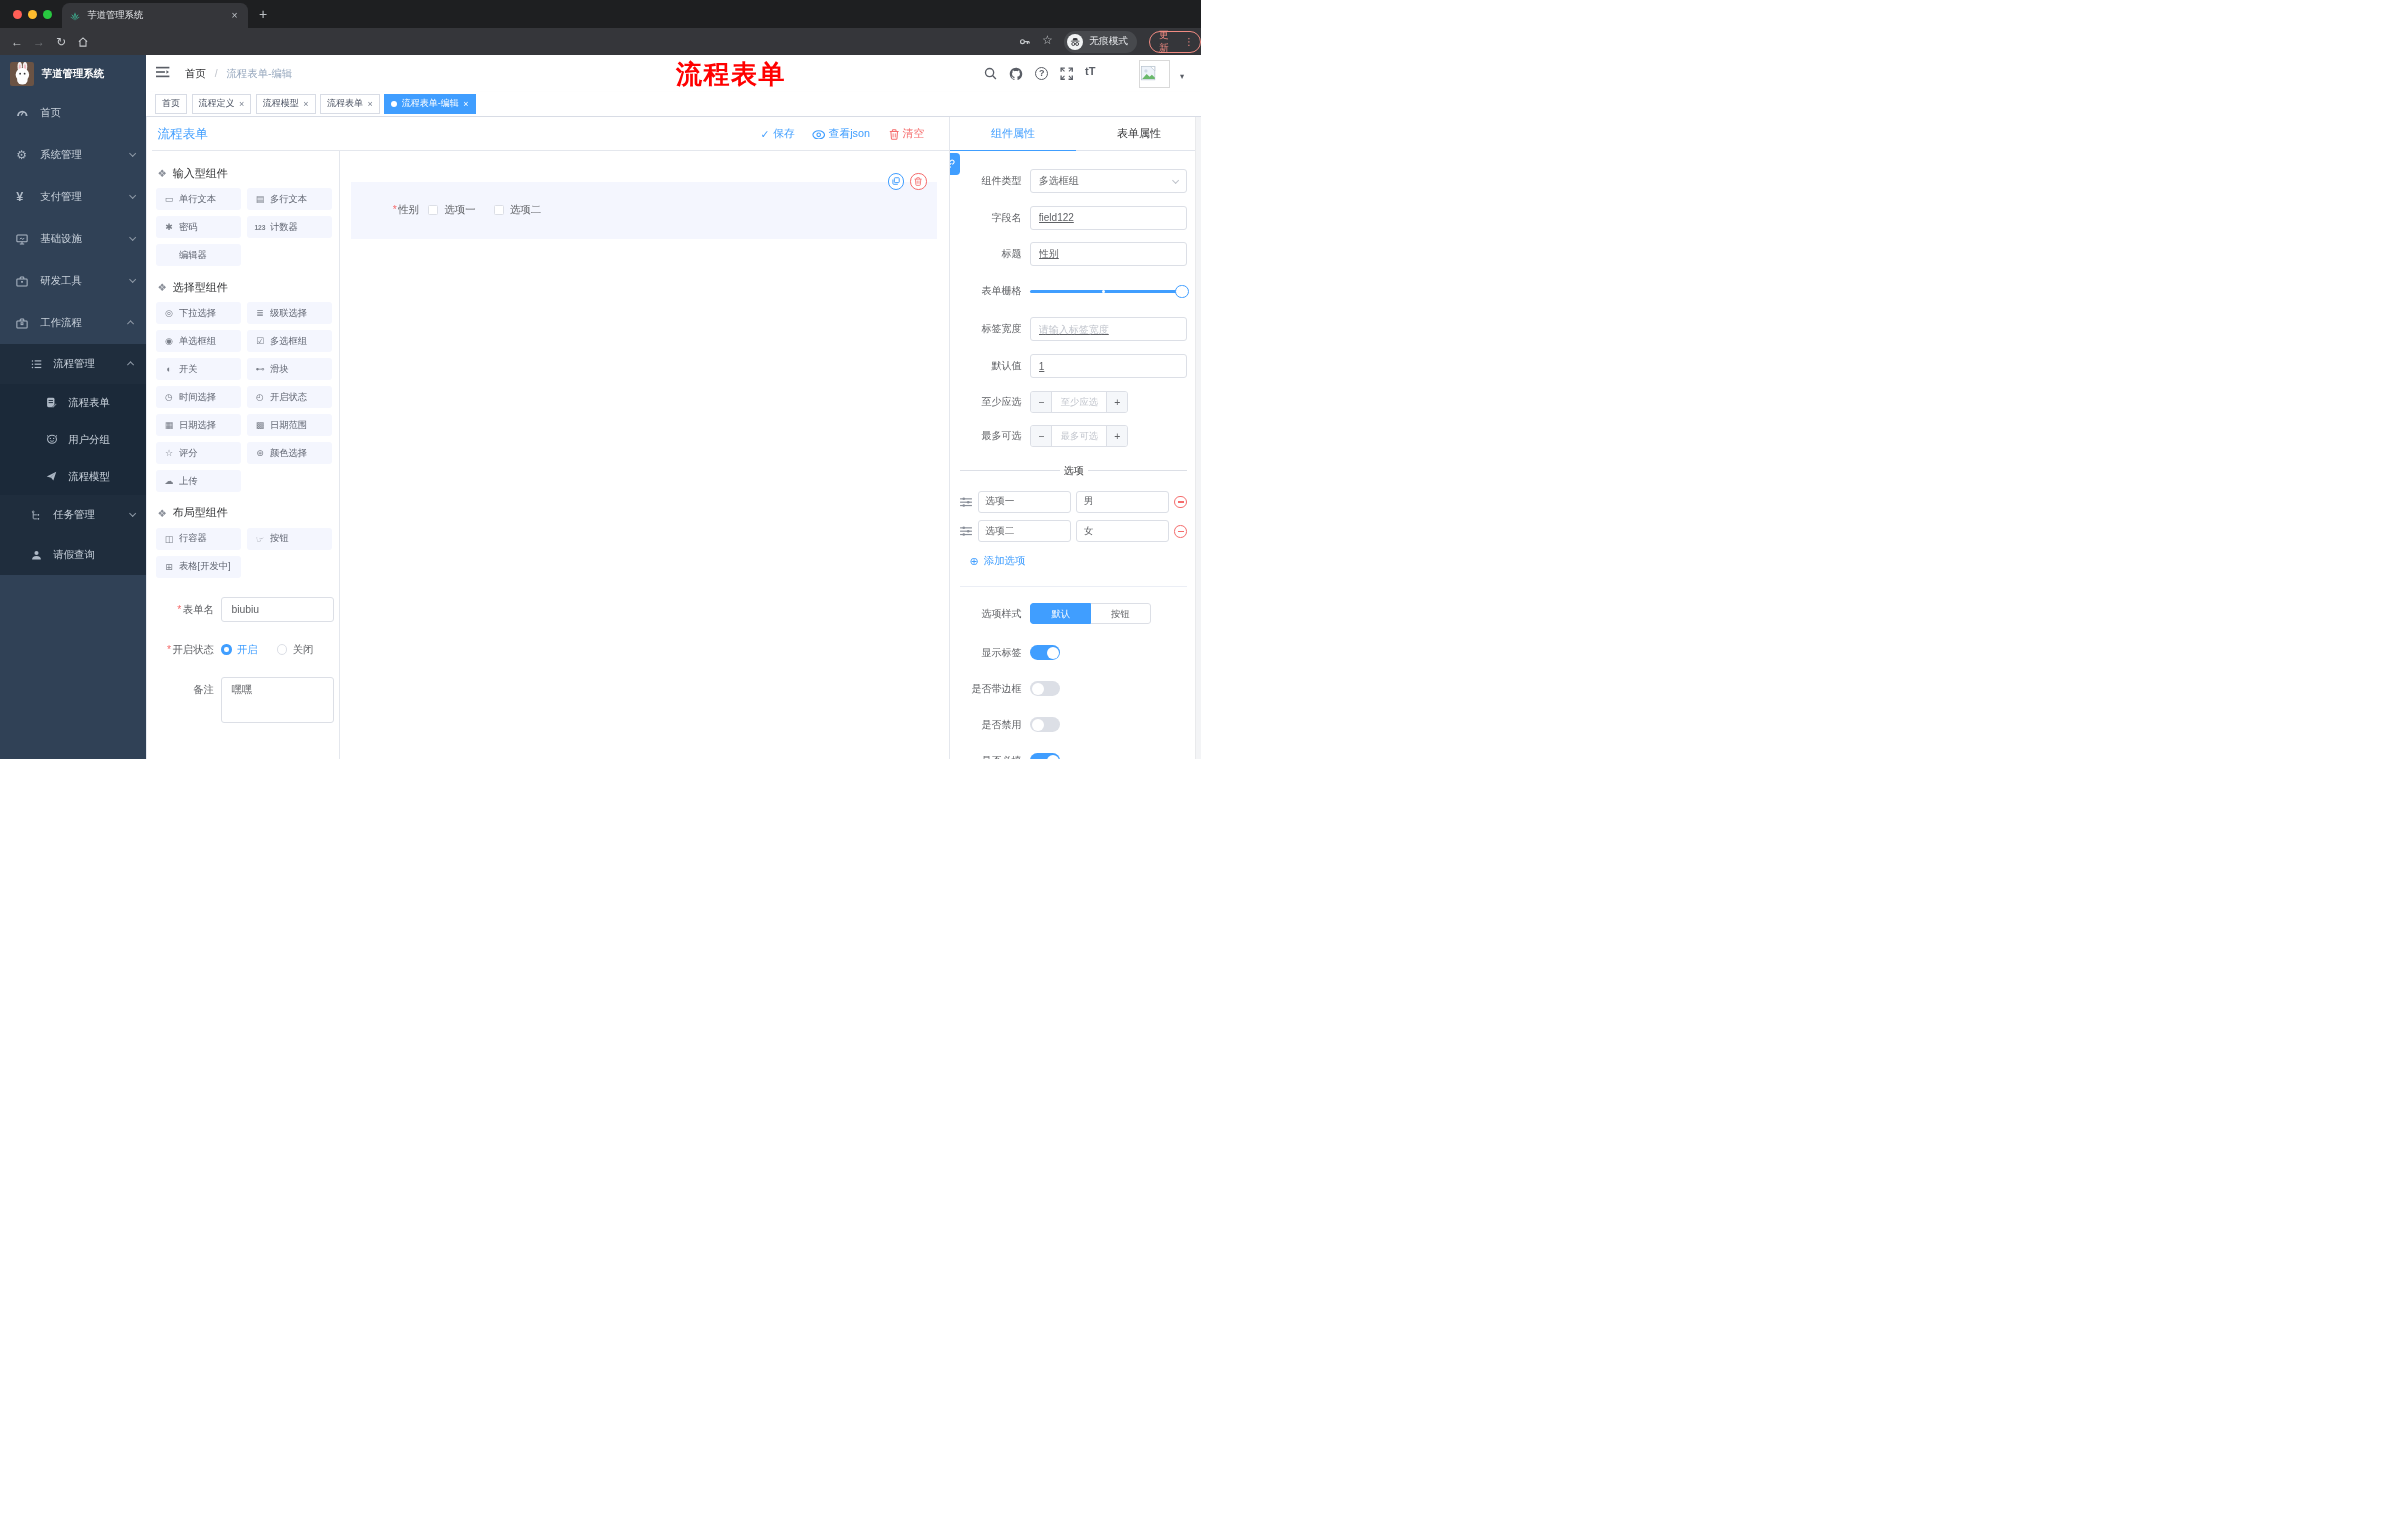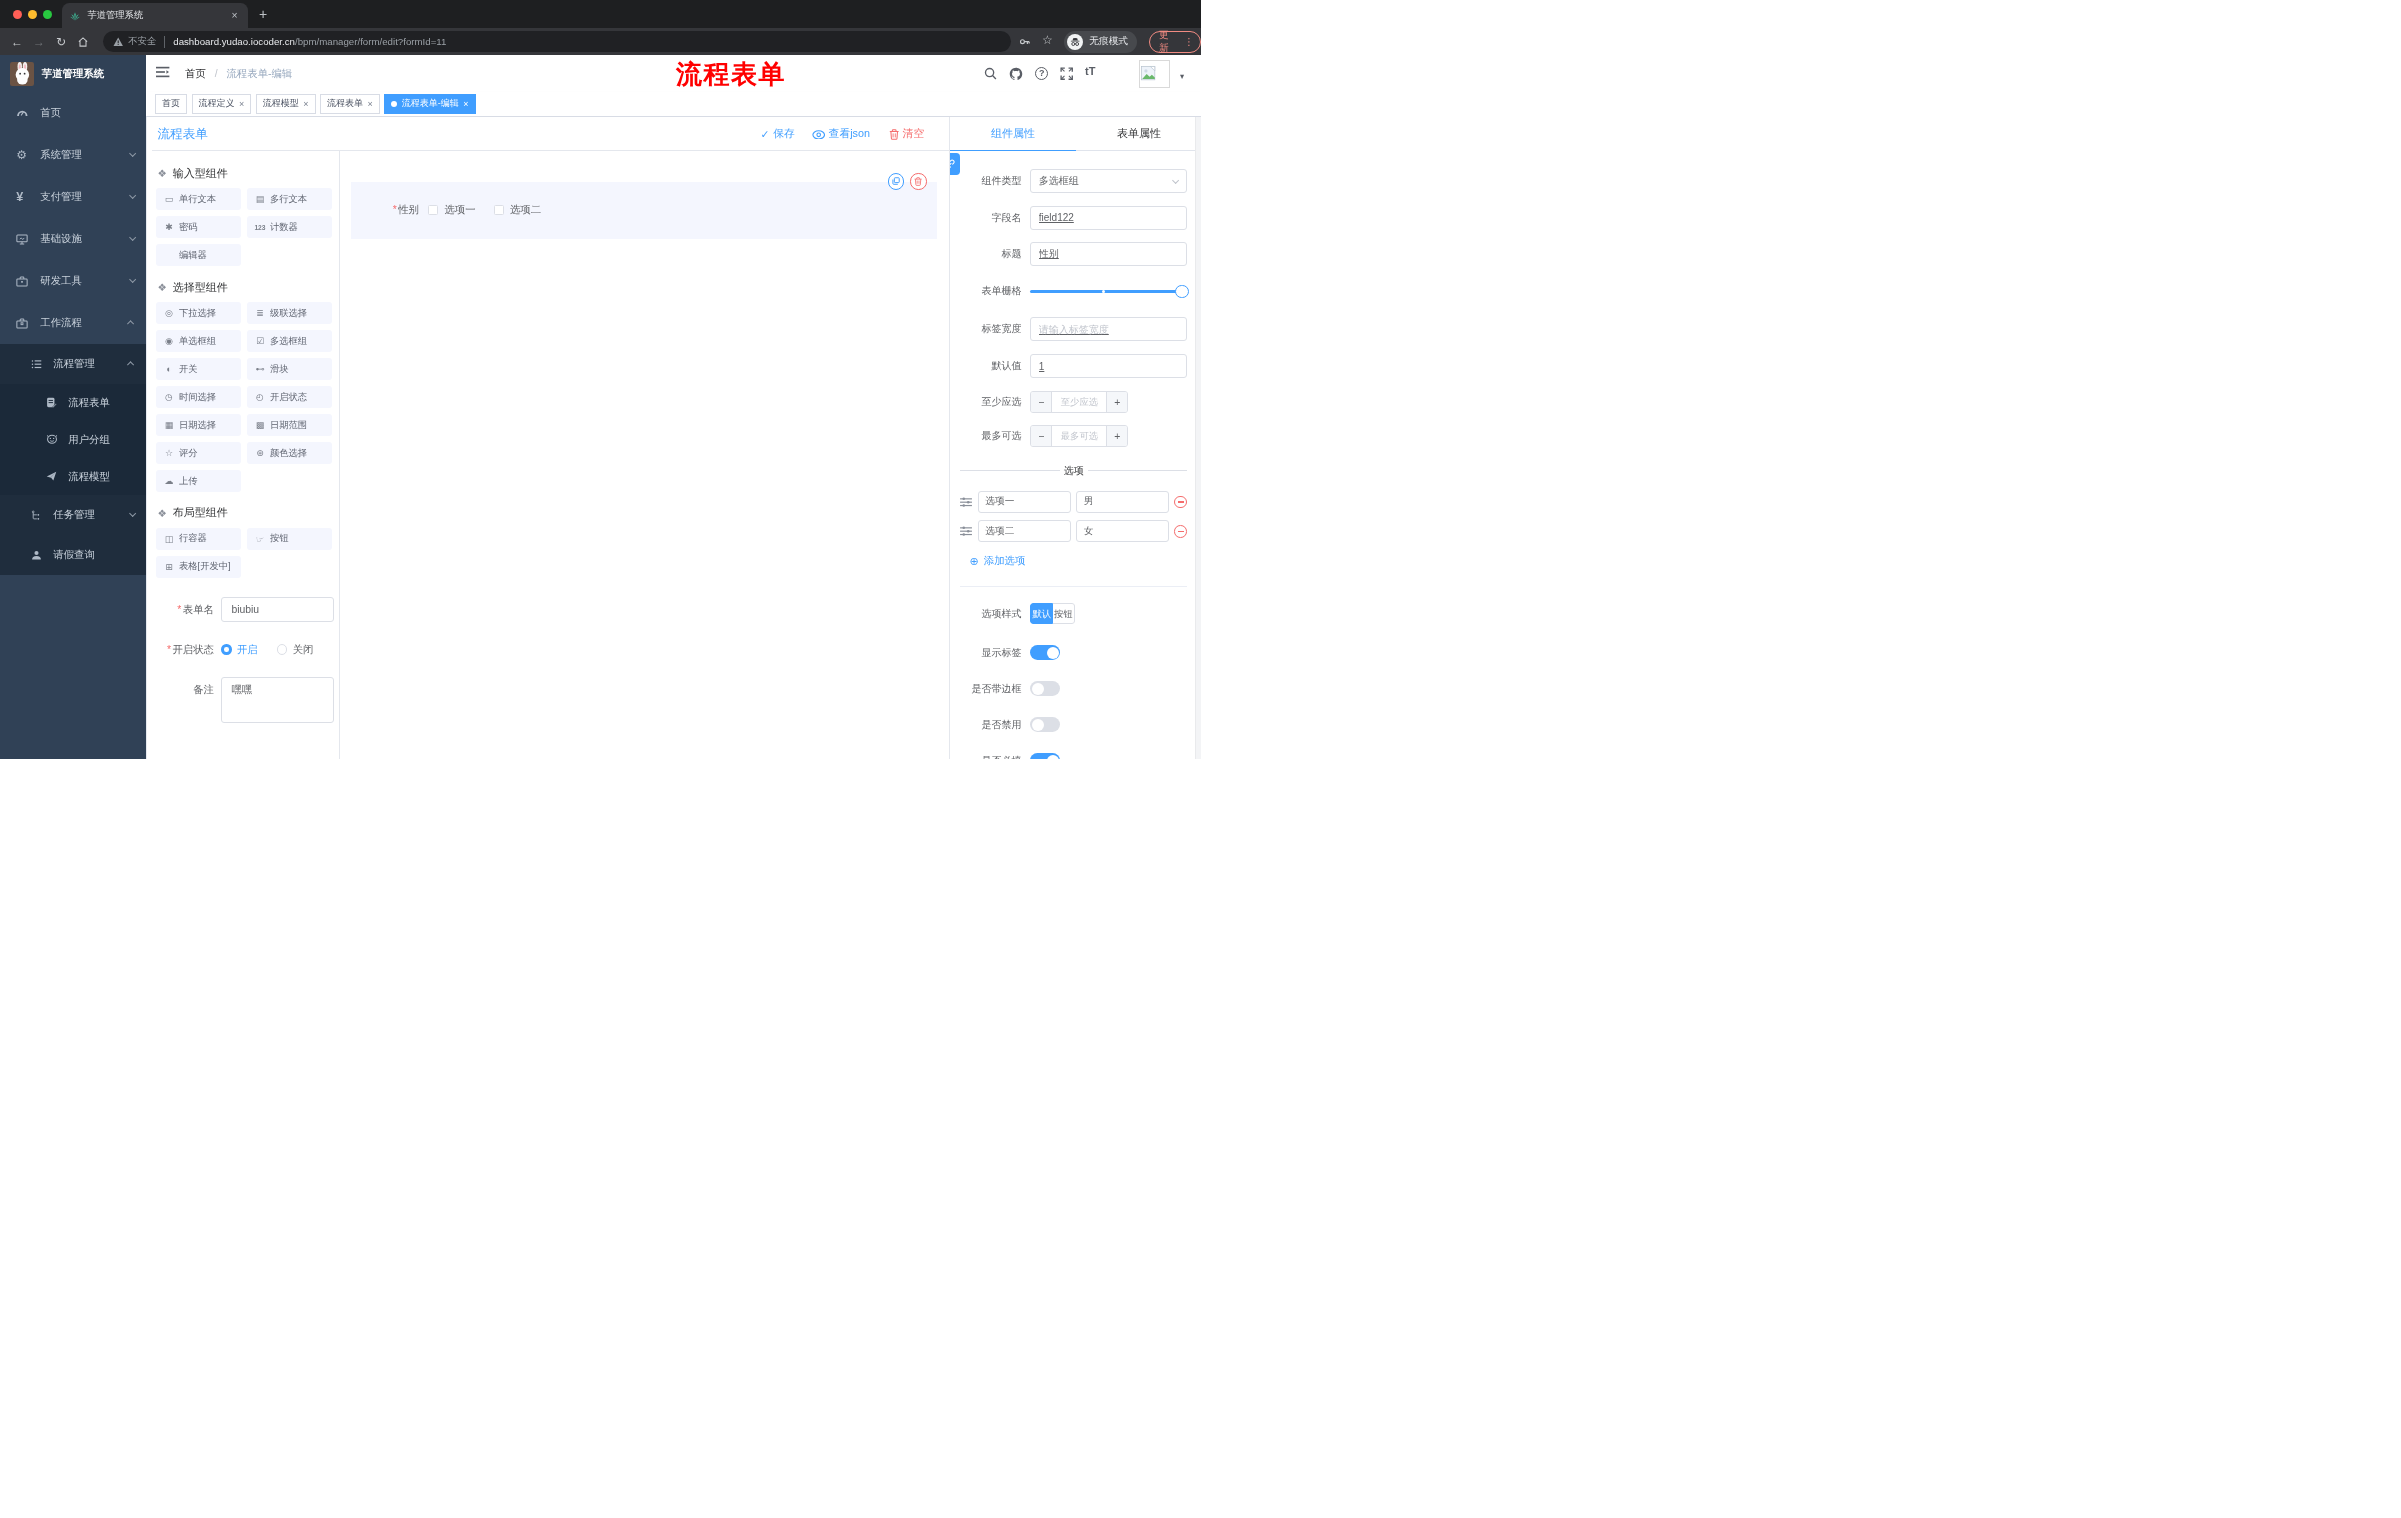--- a/index.html
+++ b/index.html
@@ -143,21 +143,21 @@
   .pdivider .dtext { margin:0 4px; font-size:10px; color:#303133;text-align:center; }
   .optrow { display:flex; align-items:center; margin-bottom:7.4px; gap:5.2px; }
   .optrow .inp { flex:1; height:22px; border:0.7px solid #dcdfe6; border-radius:3px; padding:0 6.7px; font-size:9.7px; color:#606266; outline:none; min-width:0; font-family:inherit; }
   .rm-circle { width:12.6px; height:12.6px; border:1.1px solid #f56c6c; border-radius:50%; position:relative; flex:none; }
   .rm-circle:after { content:""; position:absolute; left:2.2px; right:2.2px; top:4.8px; height:1.1px; background:#f56c6c; }
   #add-option { display:flex; align-items:center; gap:5.2px; color:#409eff; font-size:10.4px; margin:12px 0 0 9px; }
   #add-option .plus { font-size:11px; }
   .hline { height:0.7px; background:#ebeef5; margin:18px 0 16.3px 0; }
   
   .seg { display:flex; height:21px; border-radius:3px; overflow:hidden; }
-  .seg .sopt { padding:0 1px; line-height:20px; font-size:9.3px; border:0.7px solid #dcdfe6; color:#606266; background:#fff; }
+  .seg .sopt { padding:0 20px; line-height:20px; font-size:9.3px; border:0.7px solid #dcdfe6; color:#606266; background:#fff; }
   .seg .sopt.on { background:#409eff; border-color:#409eff; color:#fff; }
   .seg .sopt:first-child { border-radius:3px 0 0 3px; } .seg .sopt:last-child { border-radius:0 3px 3px 0; border-left:none; }
   
   .swrow { margin-bottom:21px; }
   .toggle { width:30px; height:15px; border-radius:7.4px; position:relative; background:#dcdfe6; }
   .toggle .knob { position:absolute; top:1.5px; width:12px; height:12px; border-radius:50%; background:#fff; left:1.5px; }
   .toggle.on { background:#409eff; } .toggle.on .knob { left:16.3px; }
 
   #scrollstrip { position:absolute; right:0; top:117px; width:6px; height:642px; background:#f3f4f6; border-left:0.7px solid #e9eaec; }
   svg { display:block; }
@@ -189,33 +189,20 @@
 
 <div id="toolbar">
   <span class="navico" style="margin-left:6px">←</span>
   <span class="navico dim">→</span>
   <span class="navico">↻</span>
   <span class="navico">
     <svg width="12" height="12" viewBox="0 0 16 16" style="display:inline-block;vertical-align:-2.2px">
         <path d="M2.5 7.5 L8 2.5 L13.5 7.5 M4 6.8 V13.5 H12 V6.8" fill="none" stroke="#c6c9cc" stroke-width="1.4"></path>
       </svg>
   </span>
-  <div id="urlbar">
-    <span>
-      <svg width="10.4" height="9.7" viewBox="0 0 14 13">
-          <path d="M7 0.8 L13.4 12.2 H0.6 Z" fill="#9aa0a6"></path>
-          <rect x="6.3" y="4.6" width="1.4" height="3.6" fill="#202124"></rect>
-          <rect x="6.3" y="9.2" width="1.4" height="1.4" fill="#202124"></rect>
-        </svg>
-    </span>
-    <span class="warn-label">不安全</span>
-    <span class="sep"></span>
-    <span class="host">dashboard.yudao.iocoder.cn</span>
-      <span class="path">/bpm/manager/form/edit?formId=11</span>
-  </div>
   <span id="key-icon">
     <svg width="13.4" height="13.4" viewBox="0 0 18 18">
         <circle cx="6" cy="9" r="2.6" fill="none" stroke="#c6c9cc" stroke-width="1.6"></circle>
         <path d="M8.6 9 H15 M12.6 9 V12 M15 9 V11.4" stroke="#c6c9cc" stroke-width="1.6" fill="none"></path>
       </svg>
   </span>
   <span id="star-icon">☆</span>
   <div id="incog">
     <span class="badge">
       <svg width="10.4" height="9.7" viewBox="0 0 14 13">

